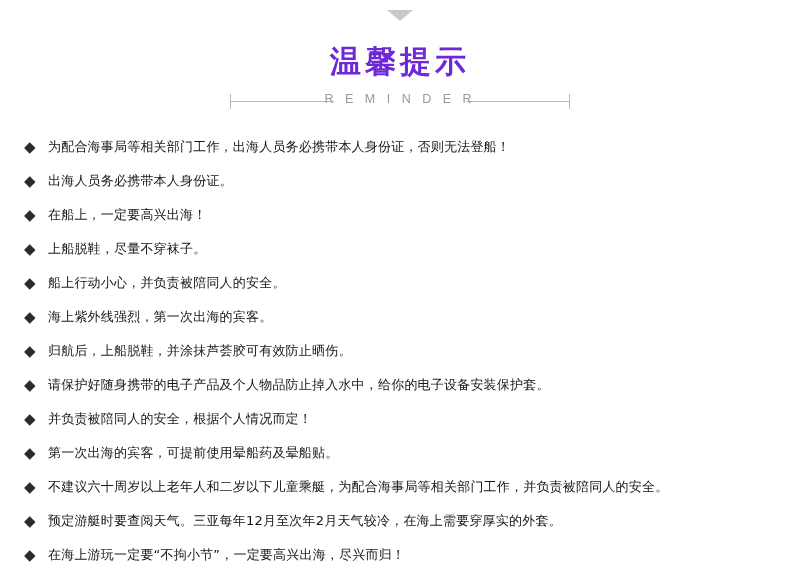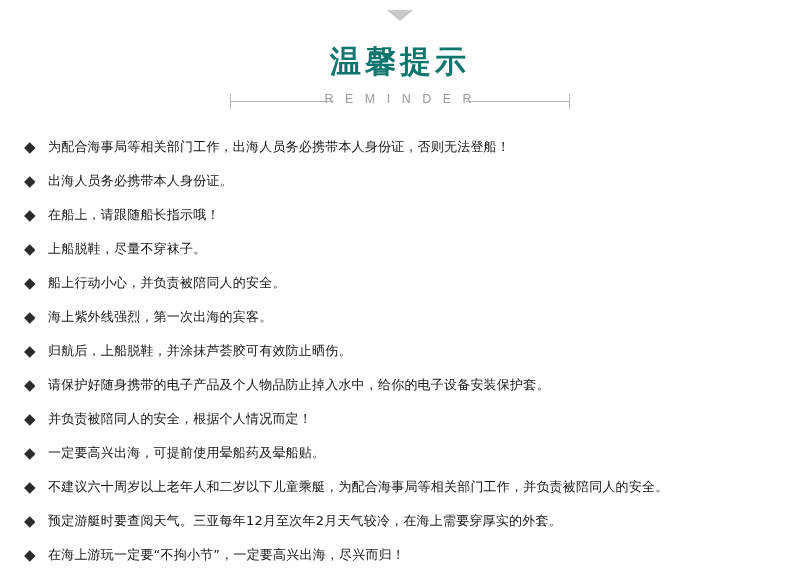--- a/index.html
+++ b/index.html
@@ -39,21 +39,21 @@
   
   .header {
     margin-top: 16px;
     text-align: center;
   }
   .title {
     font-family: "DejaVu Sans", sans-serif;
     font-size: 31px;
     font-weight: bold;
     letter-spacing: 4px;
-    color: #0f766e;
+    color: #6d28d9;
     line-height: 1.15;
   }
   .sub-rule {
     margin: 9px auto 0 auto;
     width: 340px;
     position: relative;
     height: 26px;
   }
   .sub-rule .line {
     position: absolute;
@@ -138,21 +138,21 @@
     <li class="item">
       <span class="bullet">◆</span>
       <span class="item-text">为配合海事局等相关部门工作，出海人员务必携带本人身份证，否则无法登船！</span>
     </li>
     <li class="item">
       <span class="bullet">◆</span>
       <span class="item-text">出海人员务必携带本人身份证。</span>
     </li>
     <li class="item">
       <span class="bullet">◆</span>
-      <span class="item-text">在船上，请跟随船长指示哦！</span>
+      <span class="item-text">在船上，一定要高兴出海！</span>
     </li>
     <li class="item">
       <span class="bullet">◆</span>
       <span class="item-text">上船脱鞋，尽量不穿袜子。</span>
     </li>
     <li class="item">
       <span class="bullet">◆</span>
       <span class="item-text">船上行动小心，并负责被陪同人的安全。</span>
     </li>
     <li class="item">
@@ -166,21 +166,21 @@
     <li class="item">
       <span class="bullet">◆</span>
       <span class="item-text">请保护好随身携带的电子产品及个人物品防止掉入水中，给你的电子设备安装保护套。</span>
     </li>
     <li class="item">
       <span class="bullet">◆</span>
       <span class="item-text">并负责被陪同人的安全，根据个人情况而定！</span>
     </li>
     <li class="item">
       <span class="bullet">◆</span>
-      <span class="item-text">一定要高兴出海，可提前使用晕船药及晕船贴。</span>
+      <span class="item-text">第一次出海的宾客，可提前使用晕船药及晕船贴。</span>
     </li>
     <li class="item">
       <span class="bullet">◆</span>
       <span class="item-text">不建议六十周岁以上老年人和二岁以下儿童乘艇，为配合海事局等相关部门工作，并负责被陪同人的安全。</span>
     </li>
     <li class="item">
       <span class="bullet">◆</span>
       <span class="item-text">预定游艇时要查阅天气。三亚每年12月至次年2月天气较冷，在海上需要穿厚实的外套。</span>
     </li>
     <li class="item">

